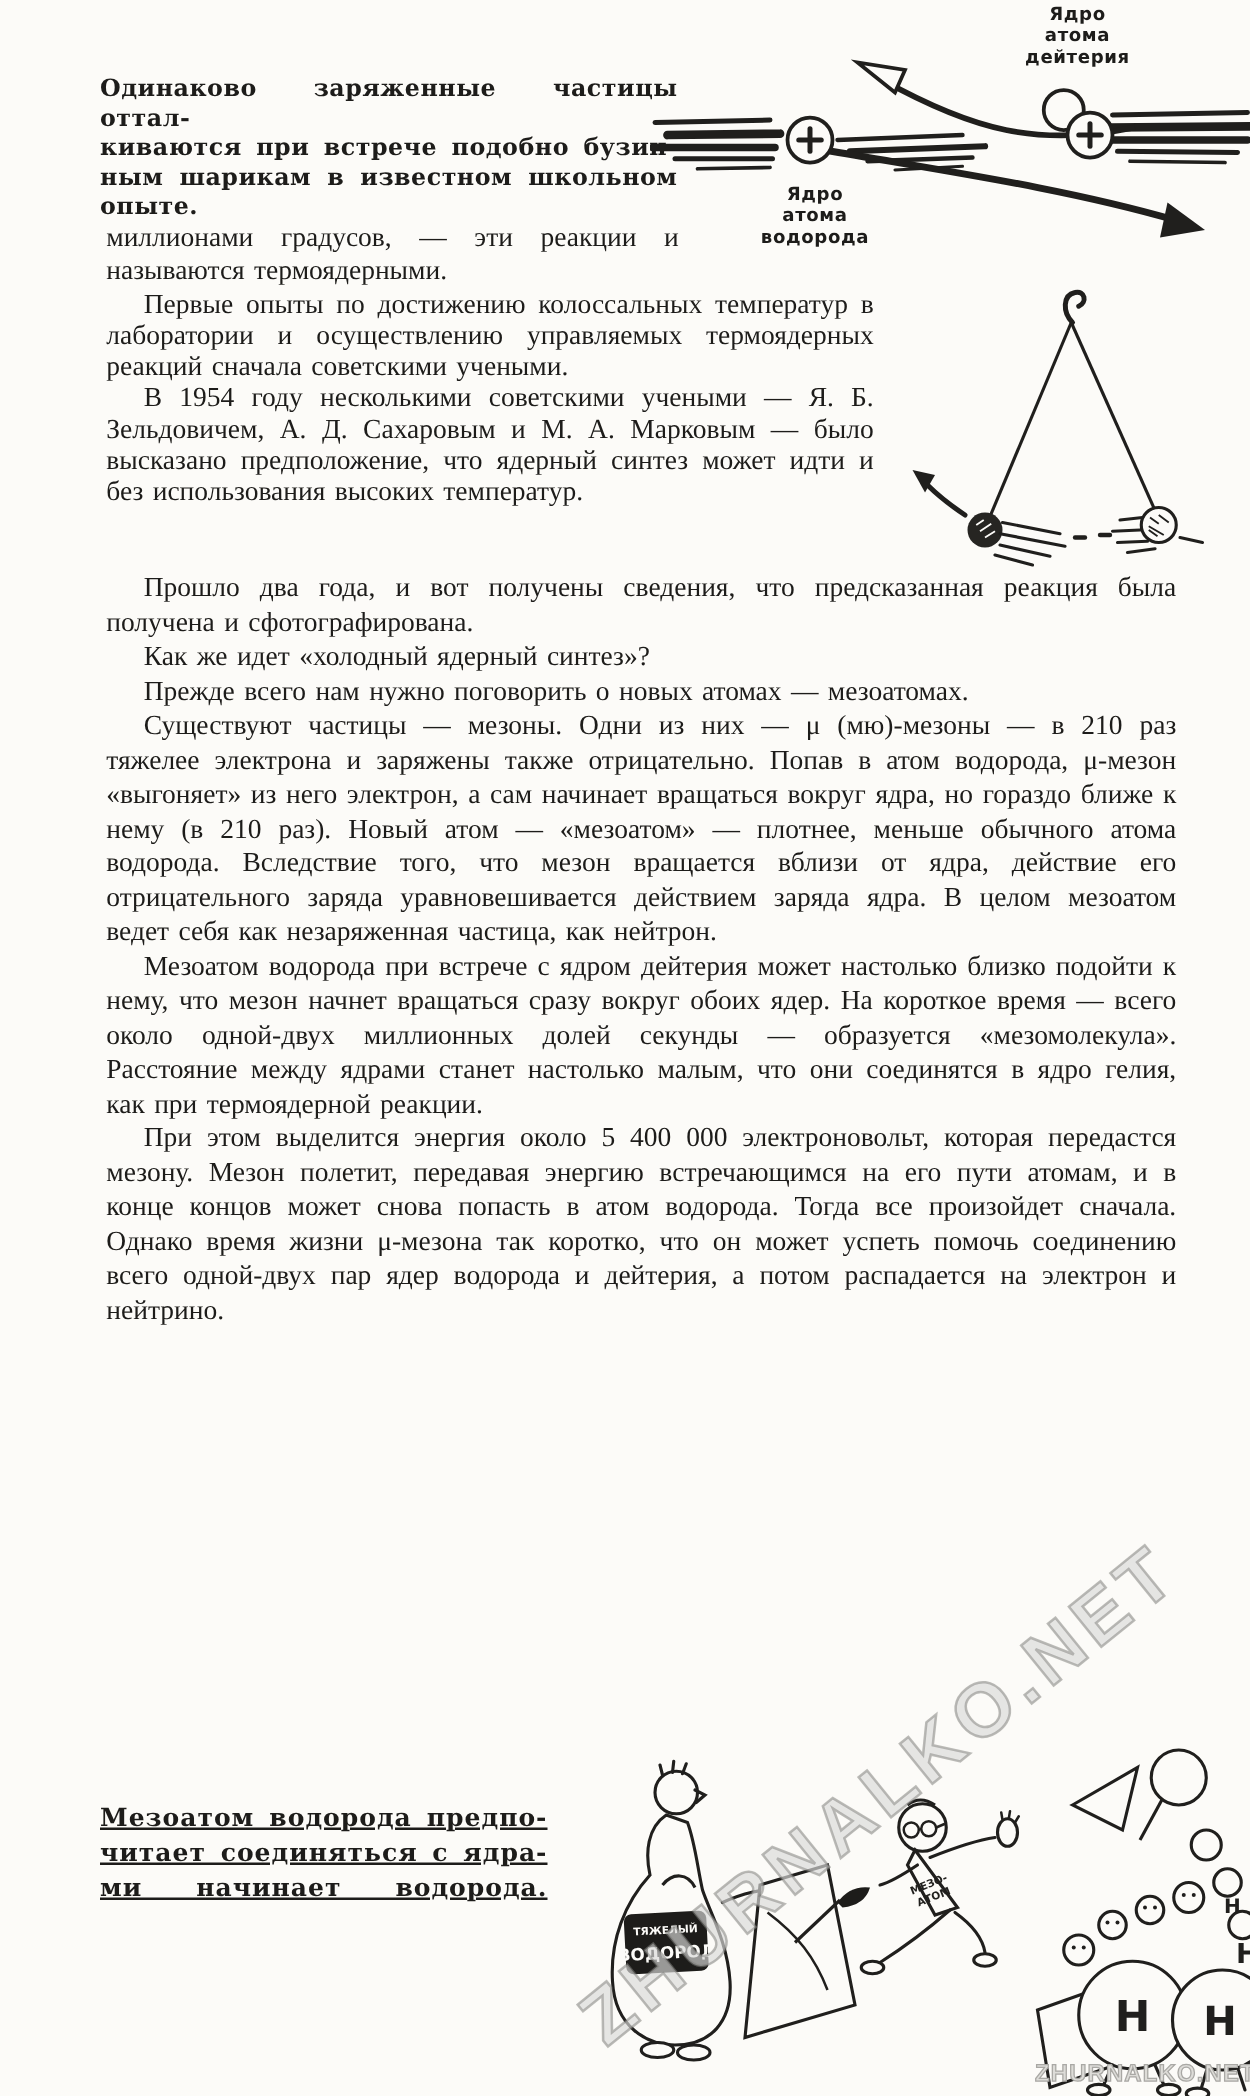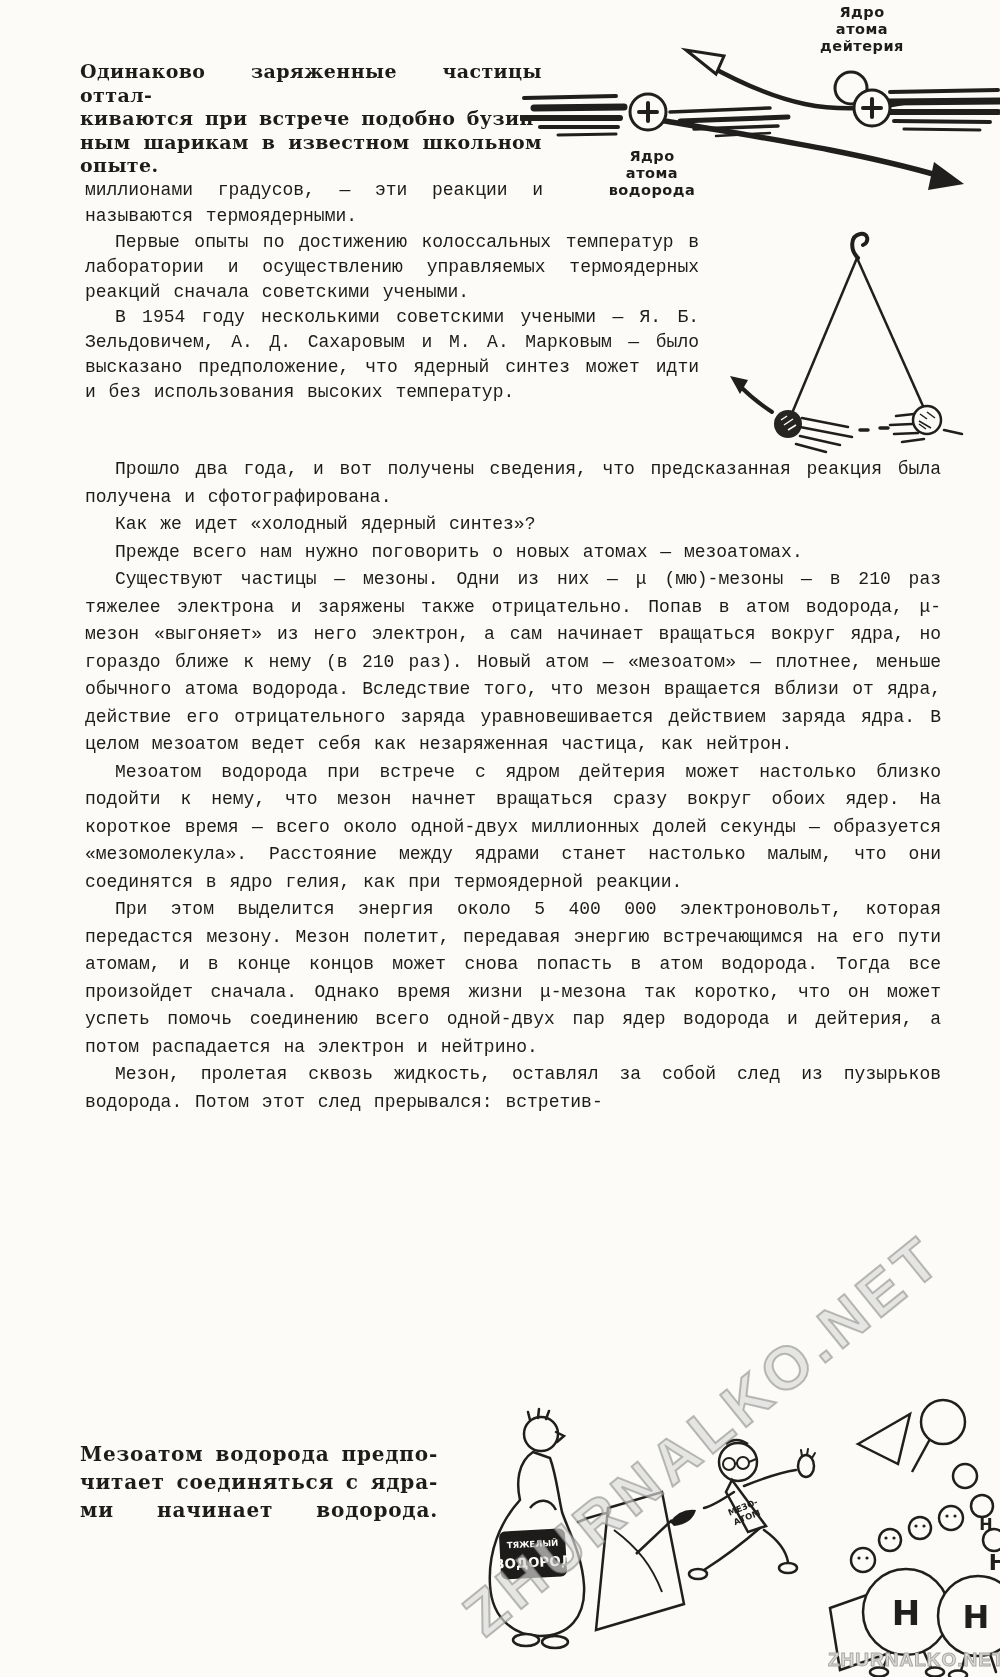--- a/index.html
+++ b/index.html
@@ -26,37 +26,36 @@
     font-family:"DejaVu Sans", sans-serif;
     font-weight:bold;font-size:14.5px;line-height:17px;
     text-align:center;letter-spacing:0.5px;
   }
   #lbl-deuterium{left:806px;top:4px;width:112px;}
   #lbl-hydrogen{left:598px;top:148px;width:108px;}
   
   .body-block{
     position:absolute;left:85px;
     text-align:justify;
-    font-size:18px;line-height:27.5px;
+    font-size:22px;line-height:27.5px;
     word-spacing:2px;
-    font-family:Liberation Mono, monospace;
   }
   #col-narrow1{top:177px;width:458px;line-height:26px;}
   #col-narrow2{top:230px;width:614px;line-height:25px;}
   #col-full{top:456px;width:856px;}
   .body-block p{margin:0;text-indent:30px;}
   .body-block p.noindent{text-indent:0;}
   
   .cap-bottom{
     position:absolute;left:80px;top:1440px;width:358px;
     font-family:"DejaVu Serif", serif;
     font-weight:bold;font-size:20px;line-height:28px;
     letter-spacing:0.8px;
   }
-  .cap-bottom .jline{text-align:justify;text-align-last:justify;}
+  .cap-bottom .jline{text-align:justify;text-align-last:justify;text-decoration:underline;}
   
   .fig{position:absolute;}
   #fig-collision{left:520px;top:0px;}
   #fig-pendulum{left:700px;top:224px;}
   #fig-cartoon{left:438px;top:1380px;}
   svg{display:block;}
   .ink{stroke:#201f1d;fill:none;}
   
   .wm-diag{
     position:absolute;left:472px;top:1588px;width:680px;
@@ -189,21 +188,20 @@
     <p>В 1954 году несколькими советскими учеными — Я. Б. Зельдовичем, А. Д. Сахаровым и М. А. Марковым — было высказано предположение, что ядерный синтез может идти и без использования высоких температур.</p>
   </div>
 
   <div class="body-block" id="col-full">
     <p>Прошло два года, и вот получены сведения, что предсказанная реакция была получена и сфотографирована.</p>
     <p>Как же идет «холодный ядерный синтез»?</p>
     <p>Прежде всего нам нужно поговорить о новых атомах — мезоатомах.</p>
     <p>Существуют частицы — мезоны. Одни из них — μ (мю)-мезоны — в 210 раз тяжелее электрона и заряжены также отрицательно. Попав в атом водорода, μ-мезон «выгоняет» из него электрон, а сам начинает вращаться вокруг ядра, но гораздо ближе к нему (в 210 раз). Новый атом — «мезоатом» — плотнее, меньше обычного атома водорода. Вследствие того, что мезон вращается вблизи от ядра, действие его отрицательного заряда уравновешивается действием заряда ядра. В целом мезоатом ведет себя как незаряженная частица, как нейтрон.</p>
     <p>Мезоатом водорода при встрече с ядром дейтерия может настолько близко подойти к нему, что мезон начнет вращаться сразу вокруг обоих ядер. На короткое время — всего около одной-двух миллионных долей секунды — образуется «мезомолекула». Расстояние между ядрами станет настолько малым, что они соединятся в ядро гелия, как при термоядерной реакции.</p>
     <p>При этом выделится энергия около 5 400 000 электроновольт, которая передастся мезону. Мезон полетит, передавая энергию встречающимся на его пути атомам, и в конце концов может снова попасть в атом водорода. Тогда все произойдет сначала. Однако время жизни μ-мезона так коротко, что он может успеть помочь соединению всего одной-двух пар ядер водорода и дейтерия, а потом распадается на электрон и нейтрино.</p>
-    <p>Мезон, пролетая сквозь жидкость, оставлял за собой след из пузырьков водорода. Потом этот след прерывался: встретив-</p>
   </div>
 
   <div class="cap-bottom">
     <div class="jline">Мезоатом водорода предпо-</div>
     <div class="jline">читает соединяться с ядра-</div>
     <div class="jline">ми начинает водорода.</div>
   </div>
 
   <svg id="fig-cartoon" class="fig" width="562" height="297" viewBox="0 0 562 297">
 

